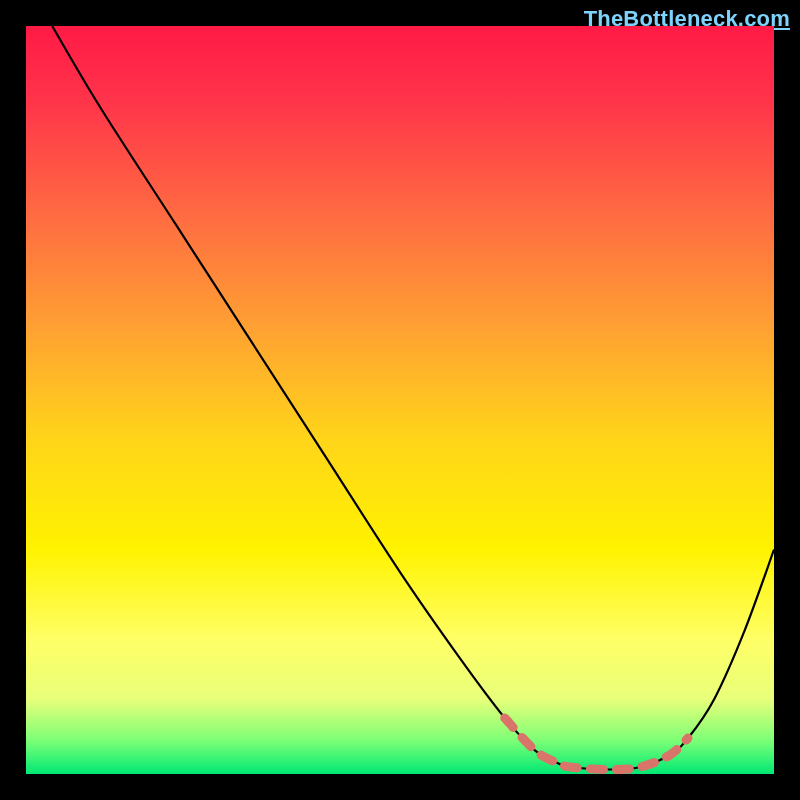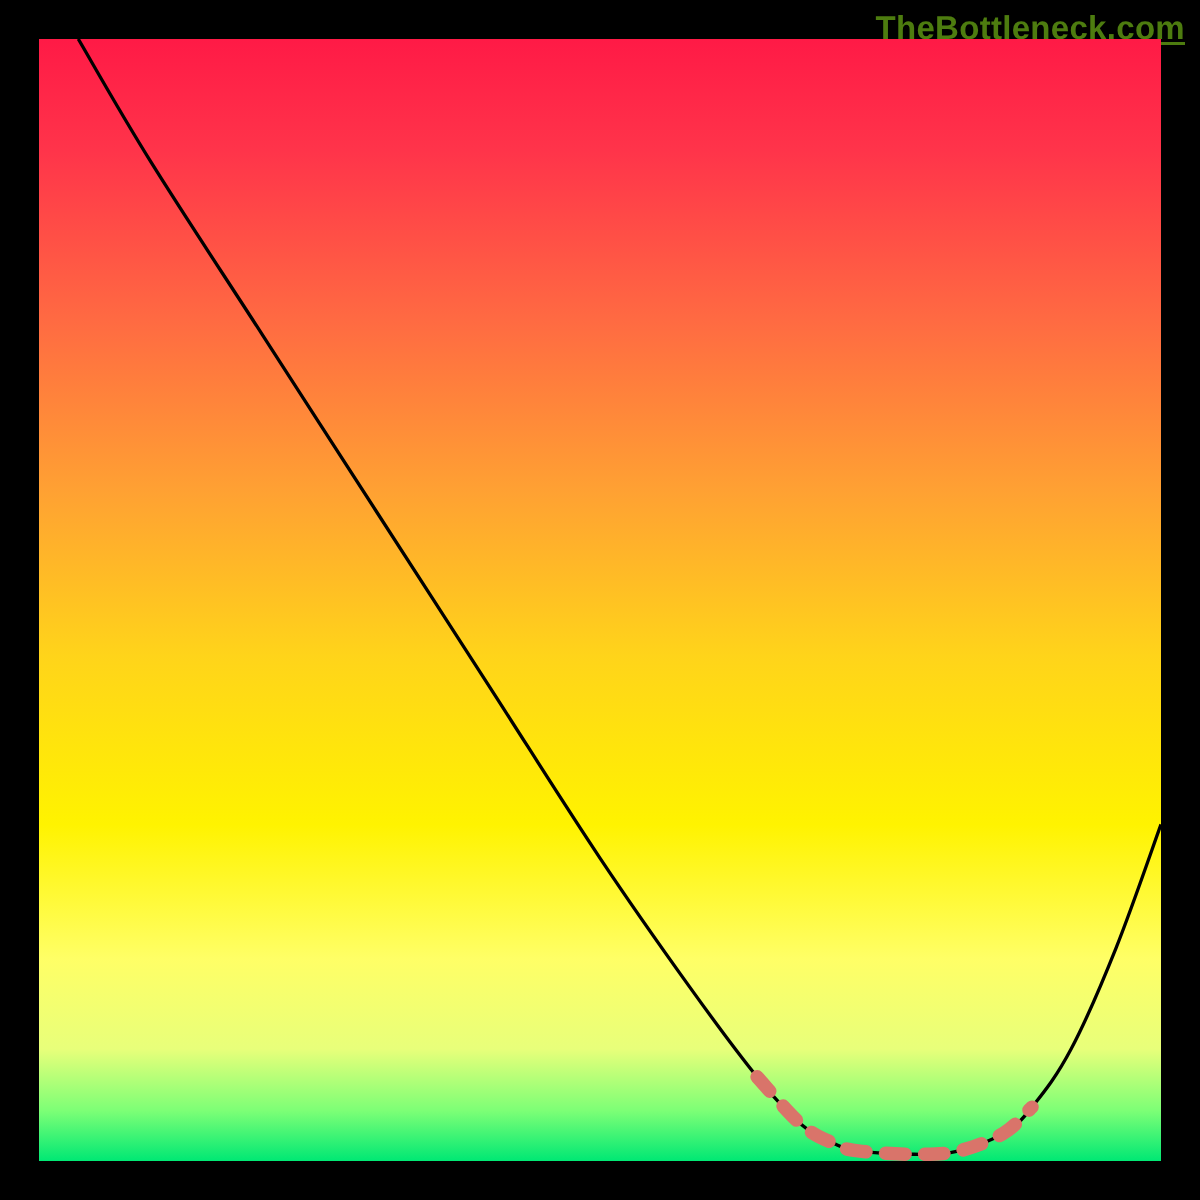--- a/index.html
+++ b/index.html
@@ -24,21 +24,21 @@
     height: 748px;
     overflow: hidden;
   }
   .watermark {
     position: absolute;
     top: 6px;
     right: 10px;
     font-family: Arial, Helvetica, sans-serif;
     font-size: 22px;
     font-weight: bold;
-    color: #4d7c0f;
+    color: #7dd3fc;
     letter-spacing: 0.2px;
     text-decoration: underline;
   }
   svg {
     display: block;
   }
 </style>
 </head>
 <body>
 

